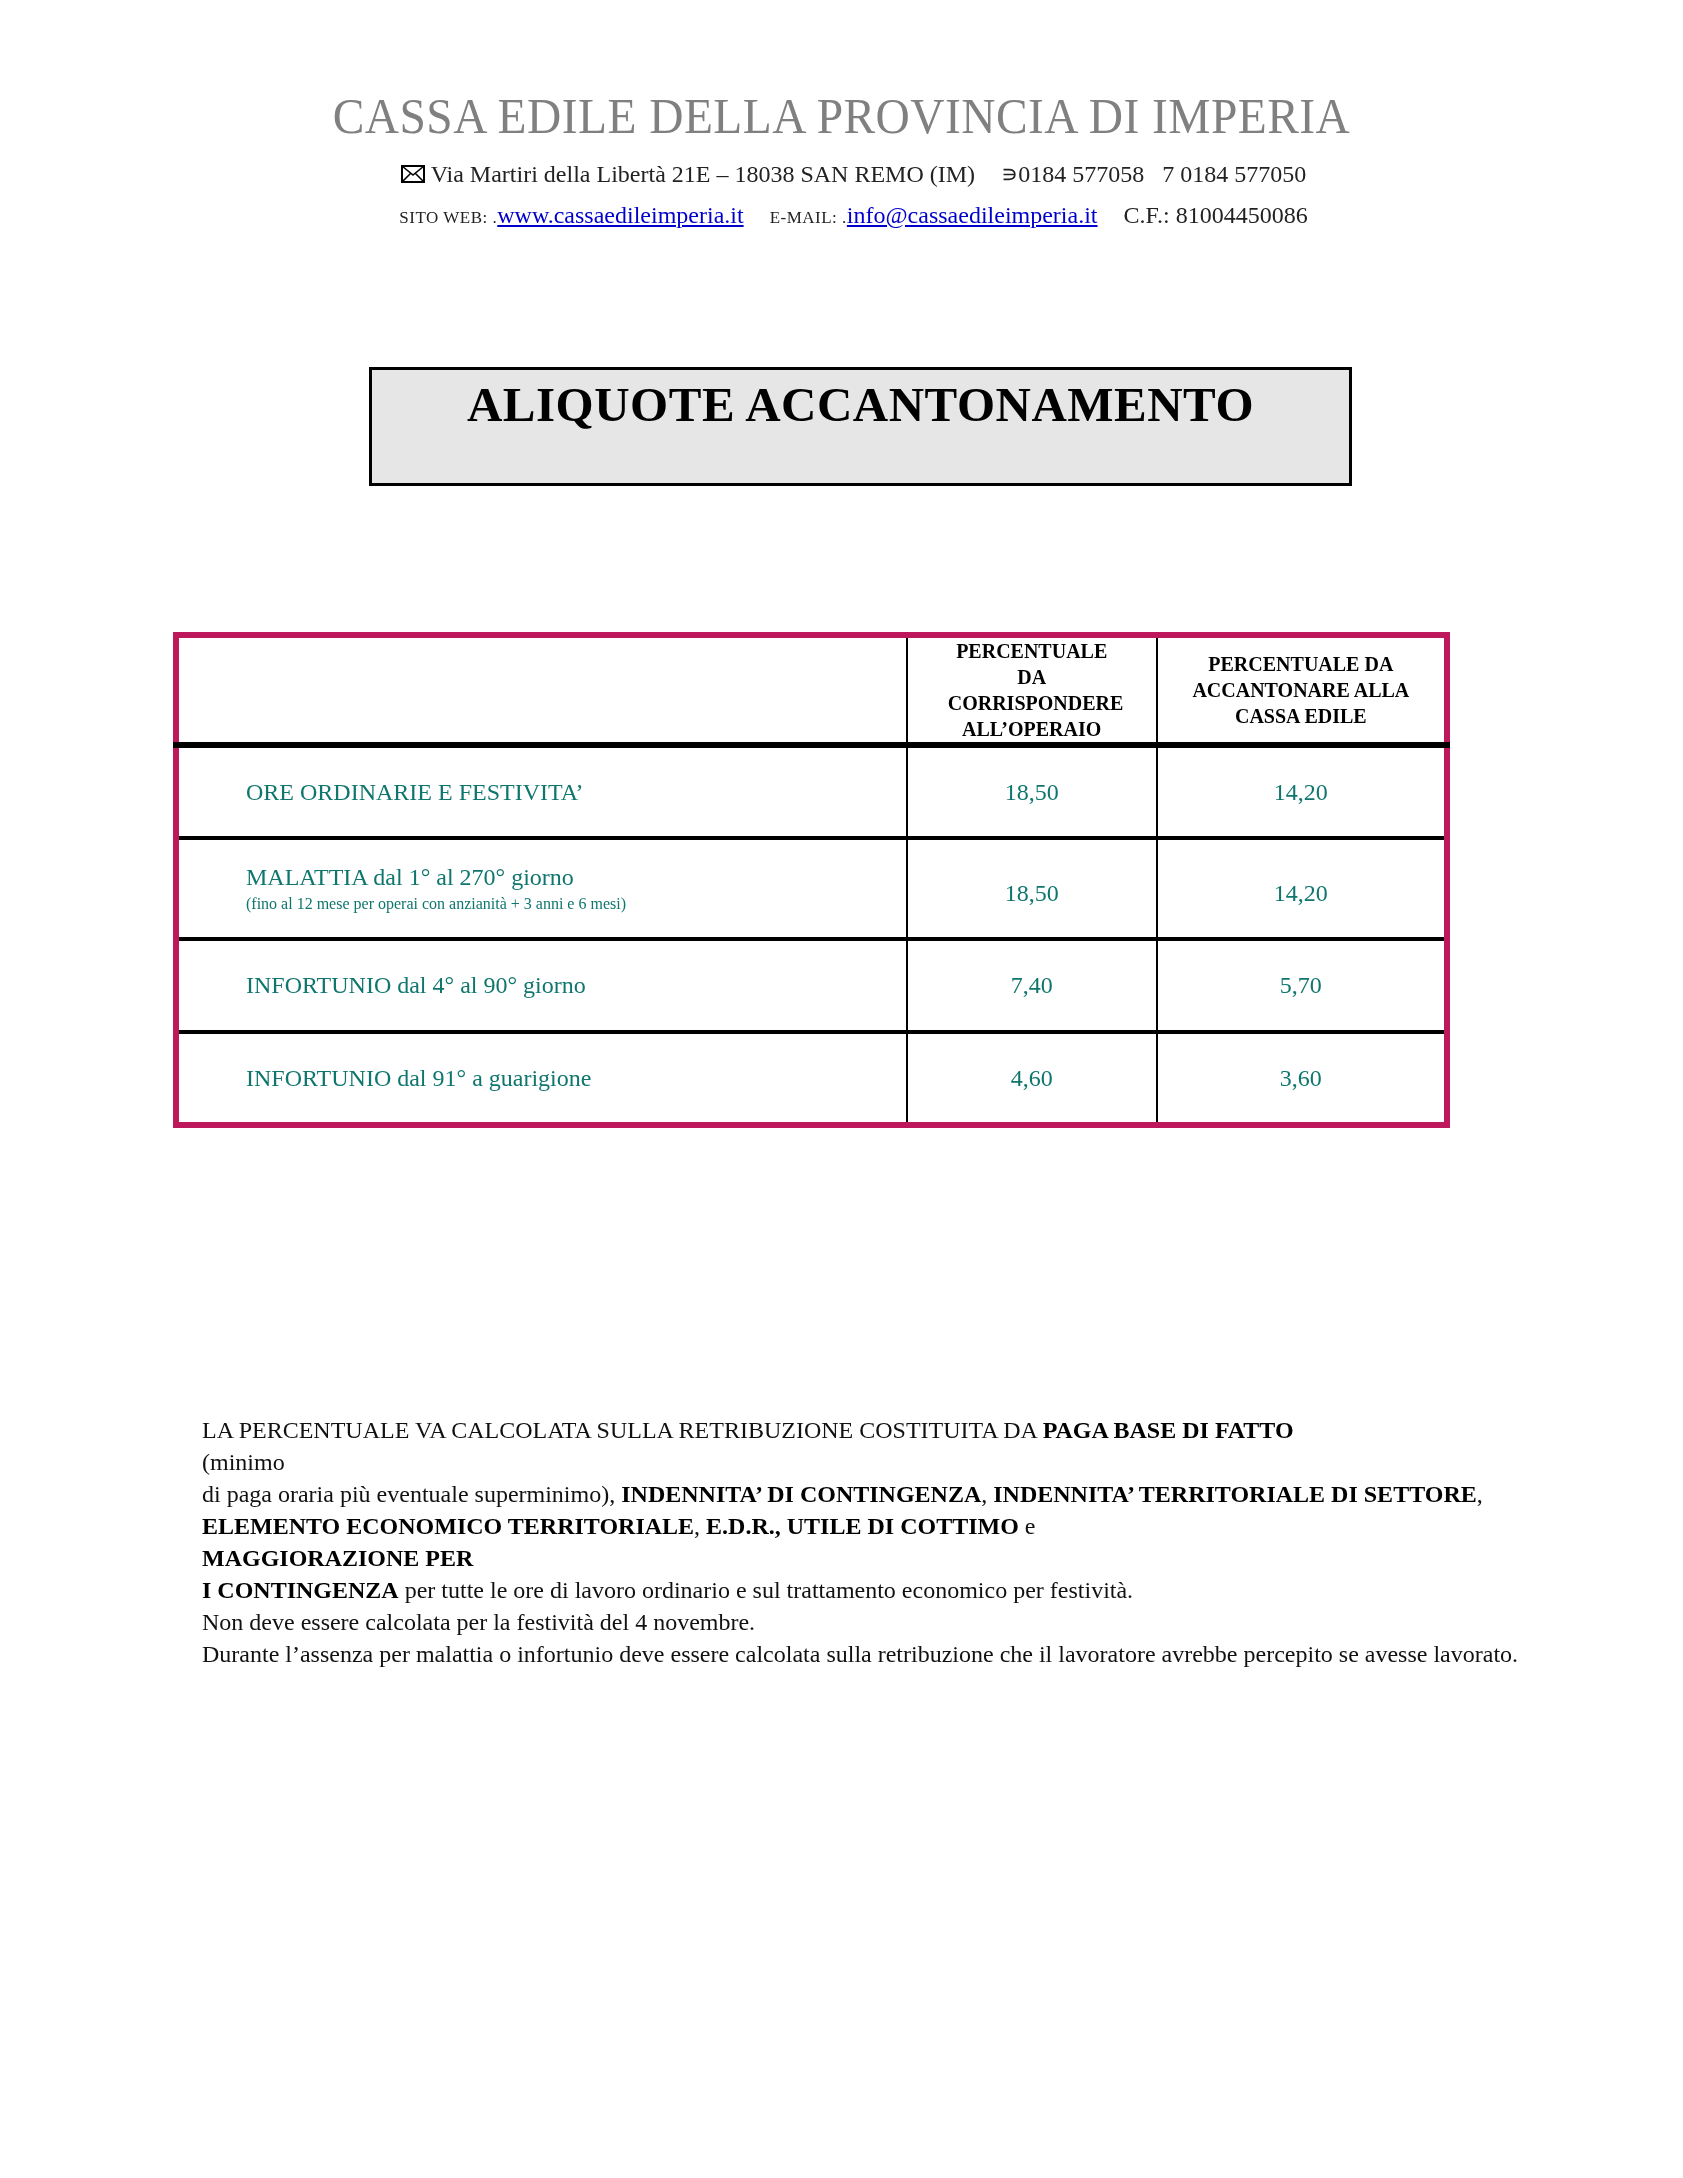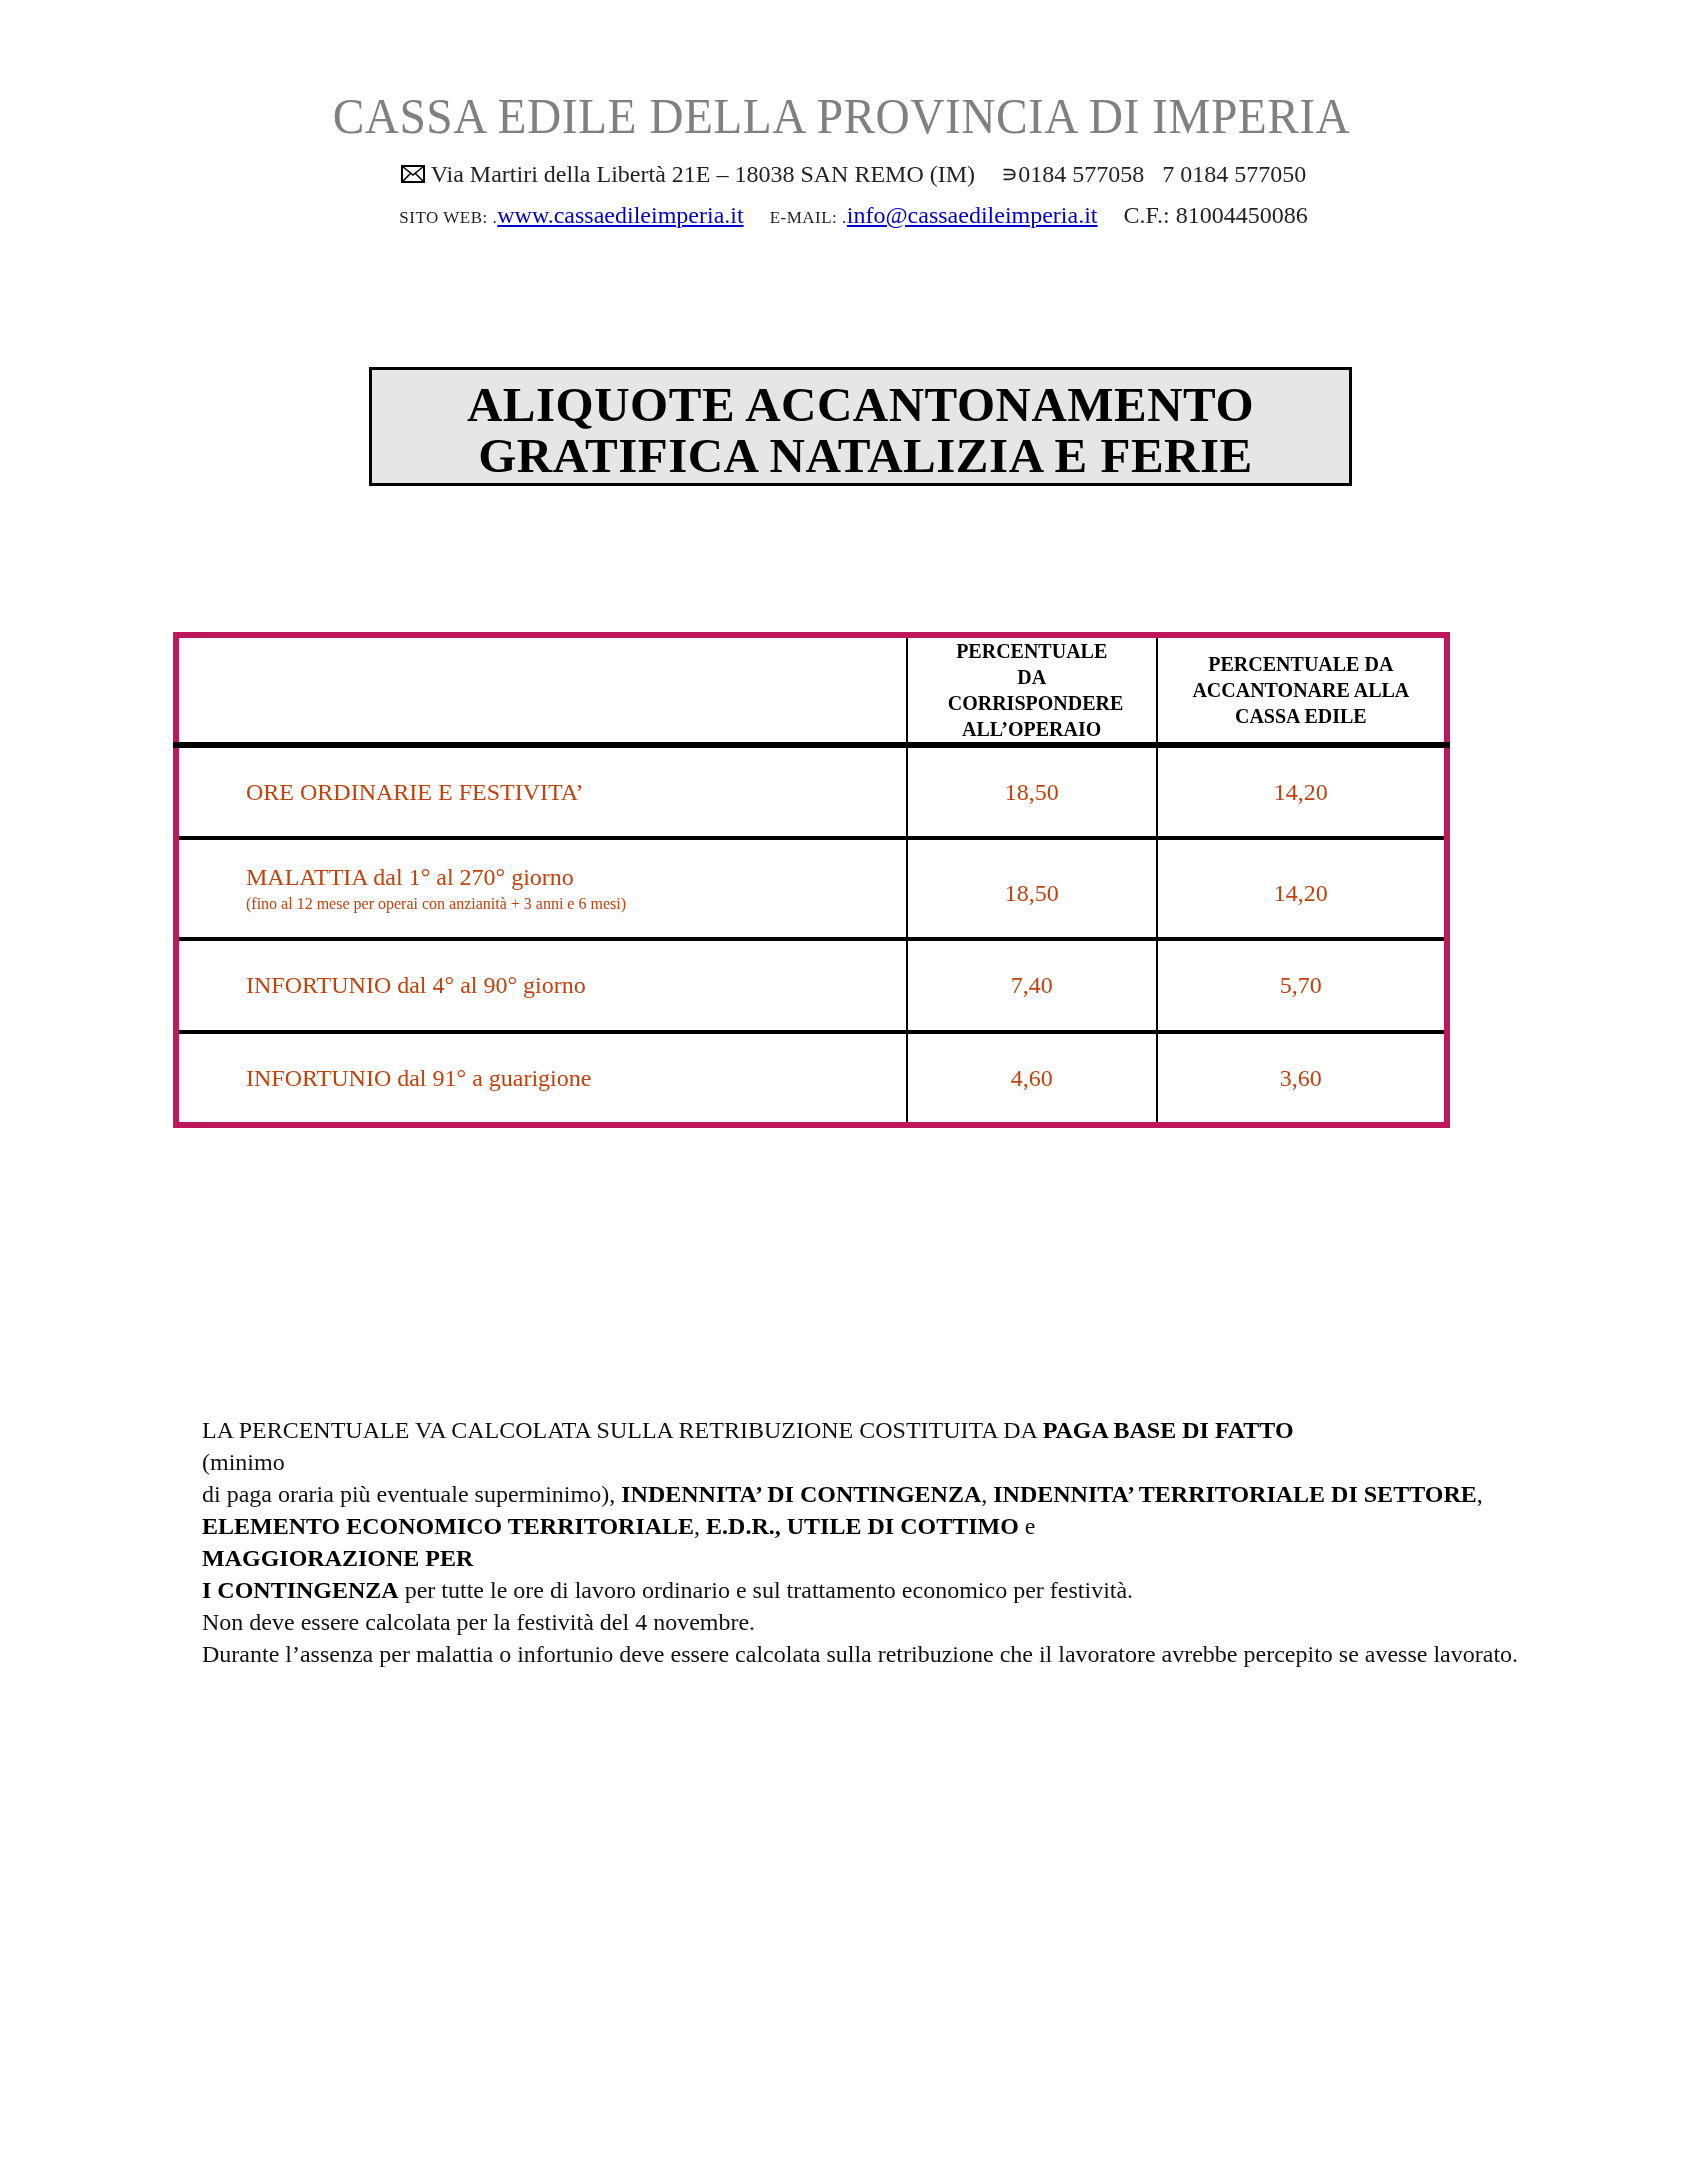--- a/index.html
+++ b/index.html
@@ -35,21 +35,21 @@
   #title-2 { top: 57px; padding-left: 10px; box-sizing: border-box; }
 
   #rates-table {
     position: absolute; left: 173px; top: 632px; width: 1277px;
     border-collapse: collapse; border: 6px solid #be185d;
   }
   #rates-table th, #rates-table td { border: 2px solid #000; padding: 0; }
   #rates-table thead th { height: 90px; font-size: 20px; font-weight: bold; text-align: center; line-height: 26px; }
   #rates-table thead tr { border-bottom: 6px solid #000; }
   #rates-table tbody tr { border-bottom: 4px solid #000; }
-  #rates-table td { font-size: 24px; color: #c2410c; }
+  #rates-table td { font-size: 24px; color: #0f766e; }
   .col-label { width: 734px; }
   .col-a { width: 249px; }
   .col-b { width: 287px; }
   td.label-cell { padding-left: 67px !important; text-align: left; }
   td.num-cell { text-align: center; }
   .row-h { height: 93px; }
   .row-tall { height: 101px; }
   .subnote { font-size: 16px; display: block; margin-top: 4px; }
   .tall-top { vertical-align: top; padding-top: 40px !important; }
 
@@ -70,21 +70,20 @@
     <path d="M1 1 L12 10 L23 1 M1 17 L10 8 M23 17 L14 8" fill="none" stroke="#000" stroke-width="1.6"></path>
   </svg><span>Via Martiri della Libertà 21E – 18038 SAN REMO (IM)</span><span class="sp"></span><span>∍</span><span>0184 577058</span><span class="sp" style="width:18px"></span><span>7</span> <span>0184 577050</span>
 </div>
 
 <div id="contact-2" class="contact-line serif">
   <span class="smallcaps">SITO WEB: .</span><span class="link">www.cassaedileimperia.it</span><span class="sp"></span><span class="smallcaps">E-MAIL: .</span><span class="link">info@cassaedileimperia.it</span><span class="sp"></span><span>C.F.:</span> <span>81004450086</span>
 </div>
 
 <div id="title-box" class="sans">
   <div id="title-1" class="title-line">ALIQUOTE  ACCANTONAMENTO</div>
-  <div id="title-2" class="title-line">GRATIFICA NATALIZIA E FERIE</div>
 </div>
 
 <table id="rates-table" class="sans">
   <thead>
     <tr>
       <th class="col-label"></th>
       <th class="col-a">
         <div style="width:168px;margin:0 auto;">PERCENTUALE DA CORRISPONDERE ALL’OPERAIO</div>
       </th>
       <th class="col-b">

